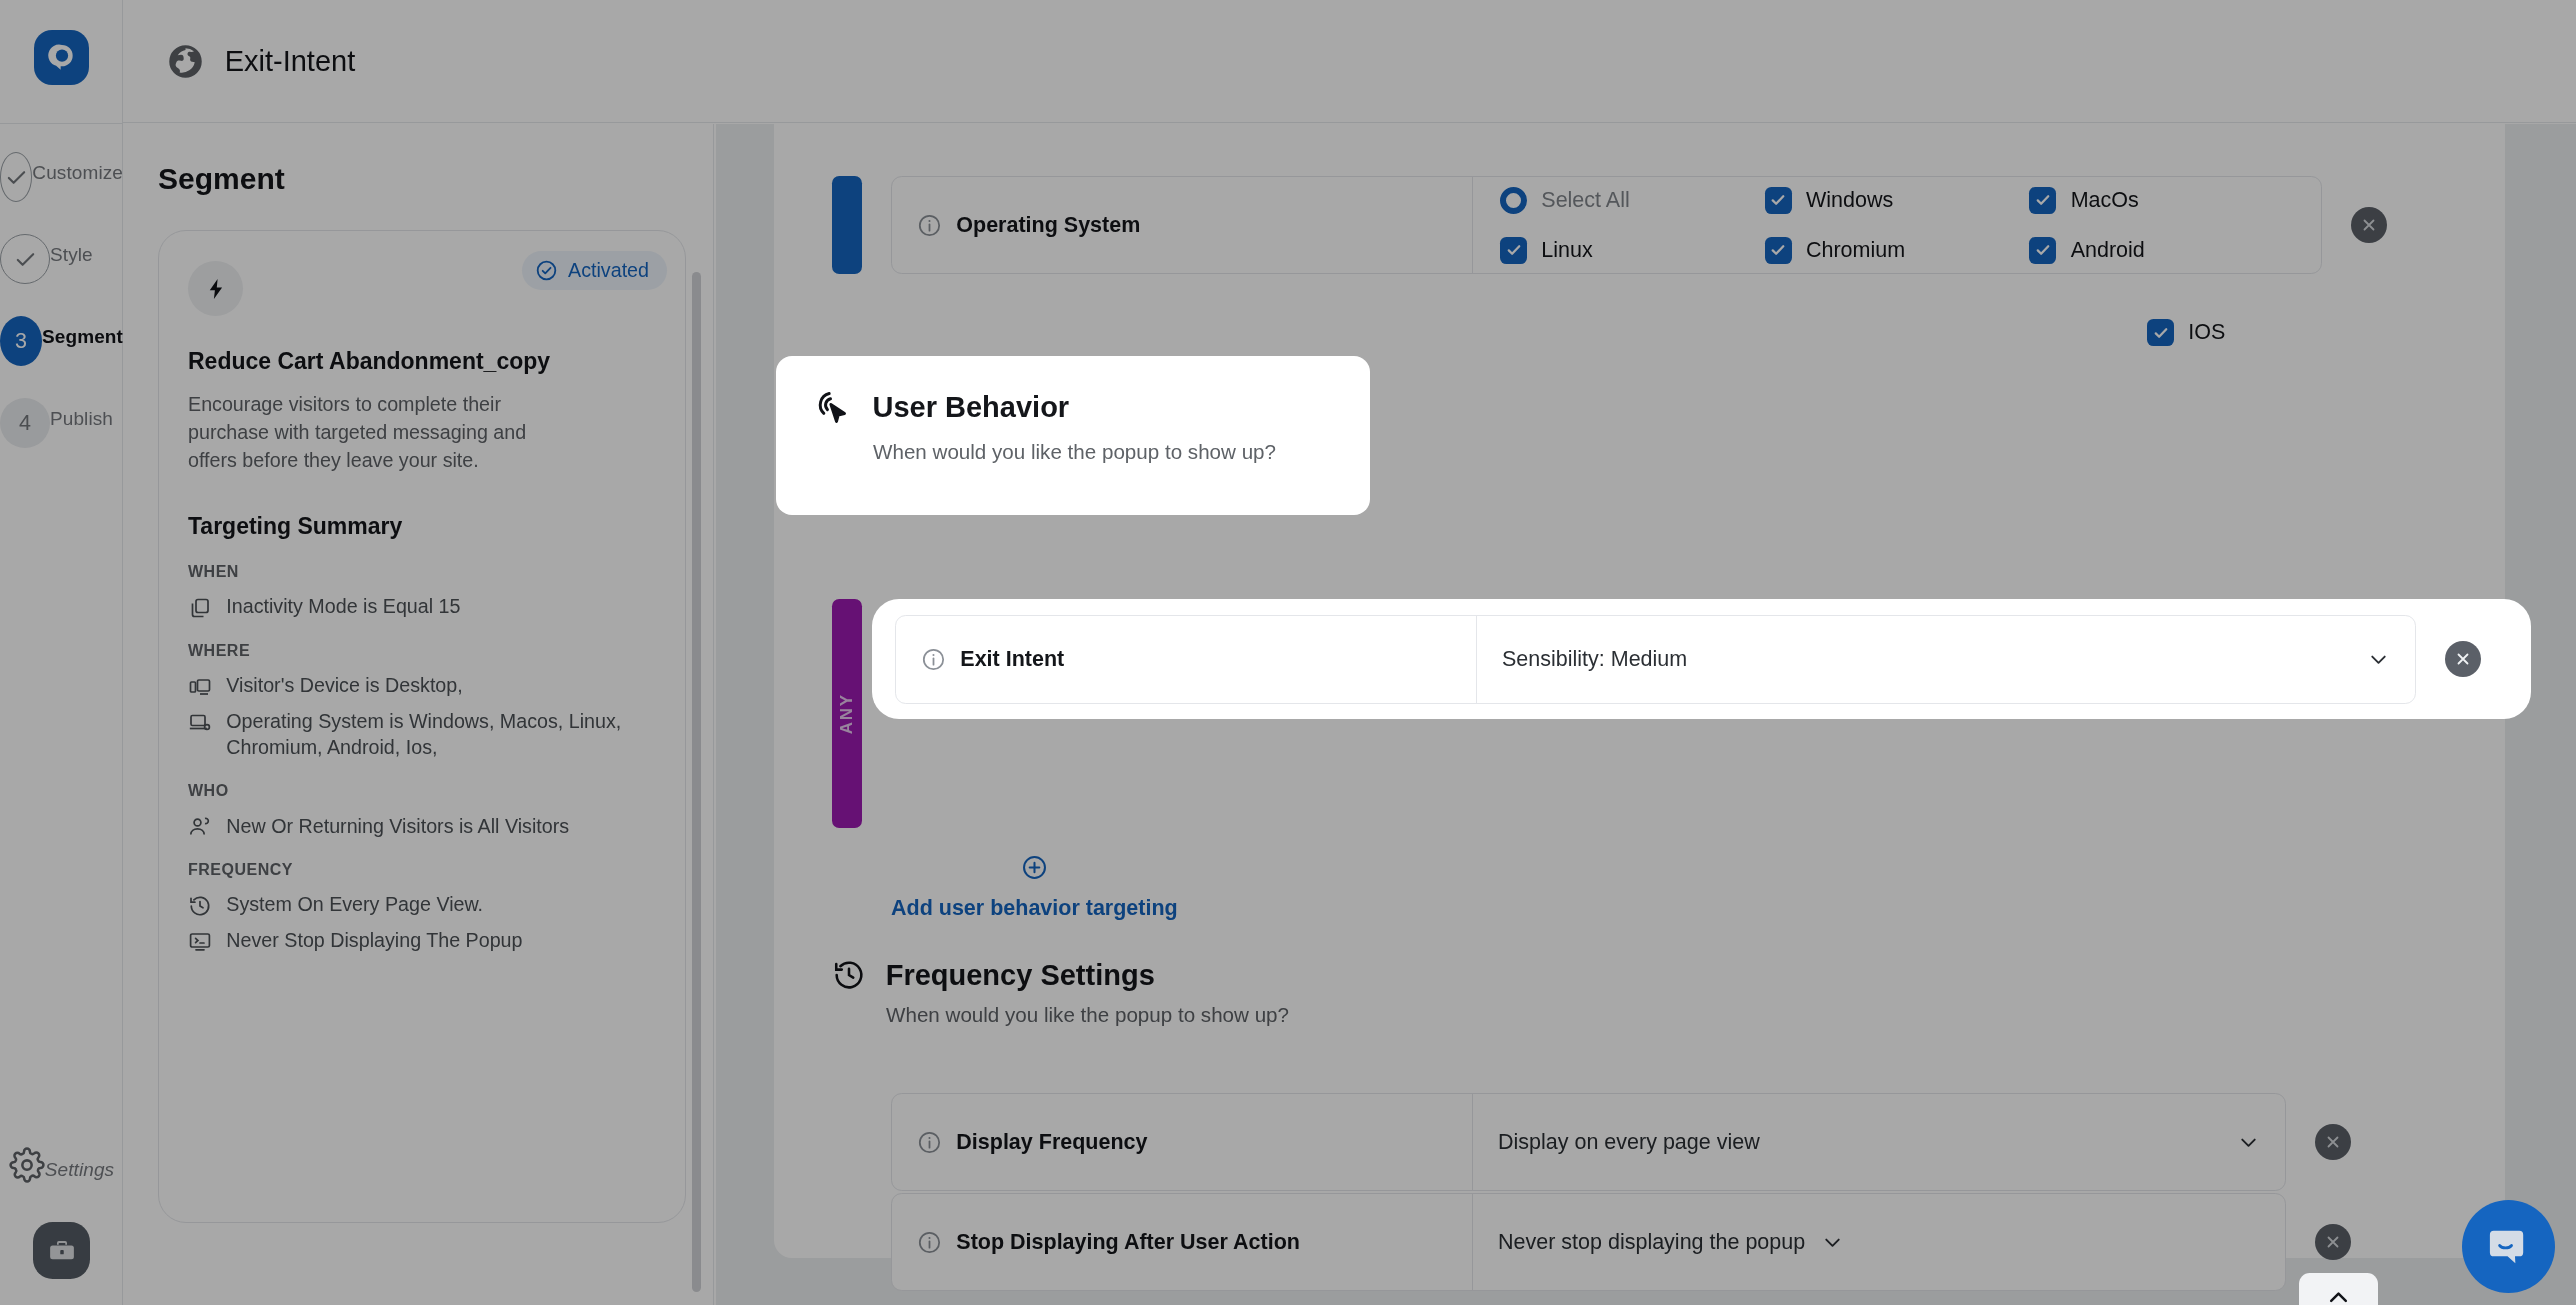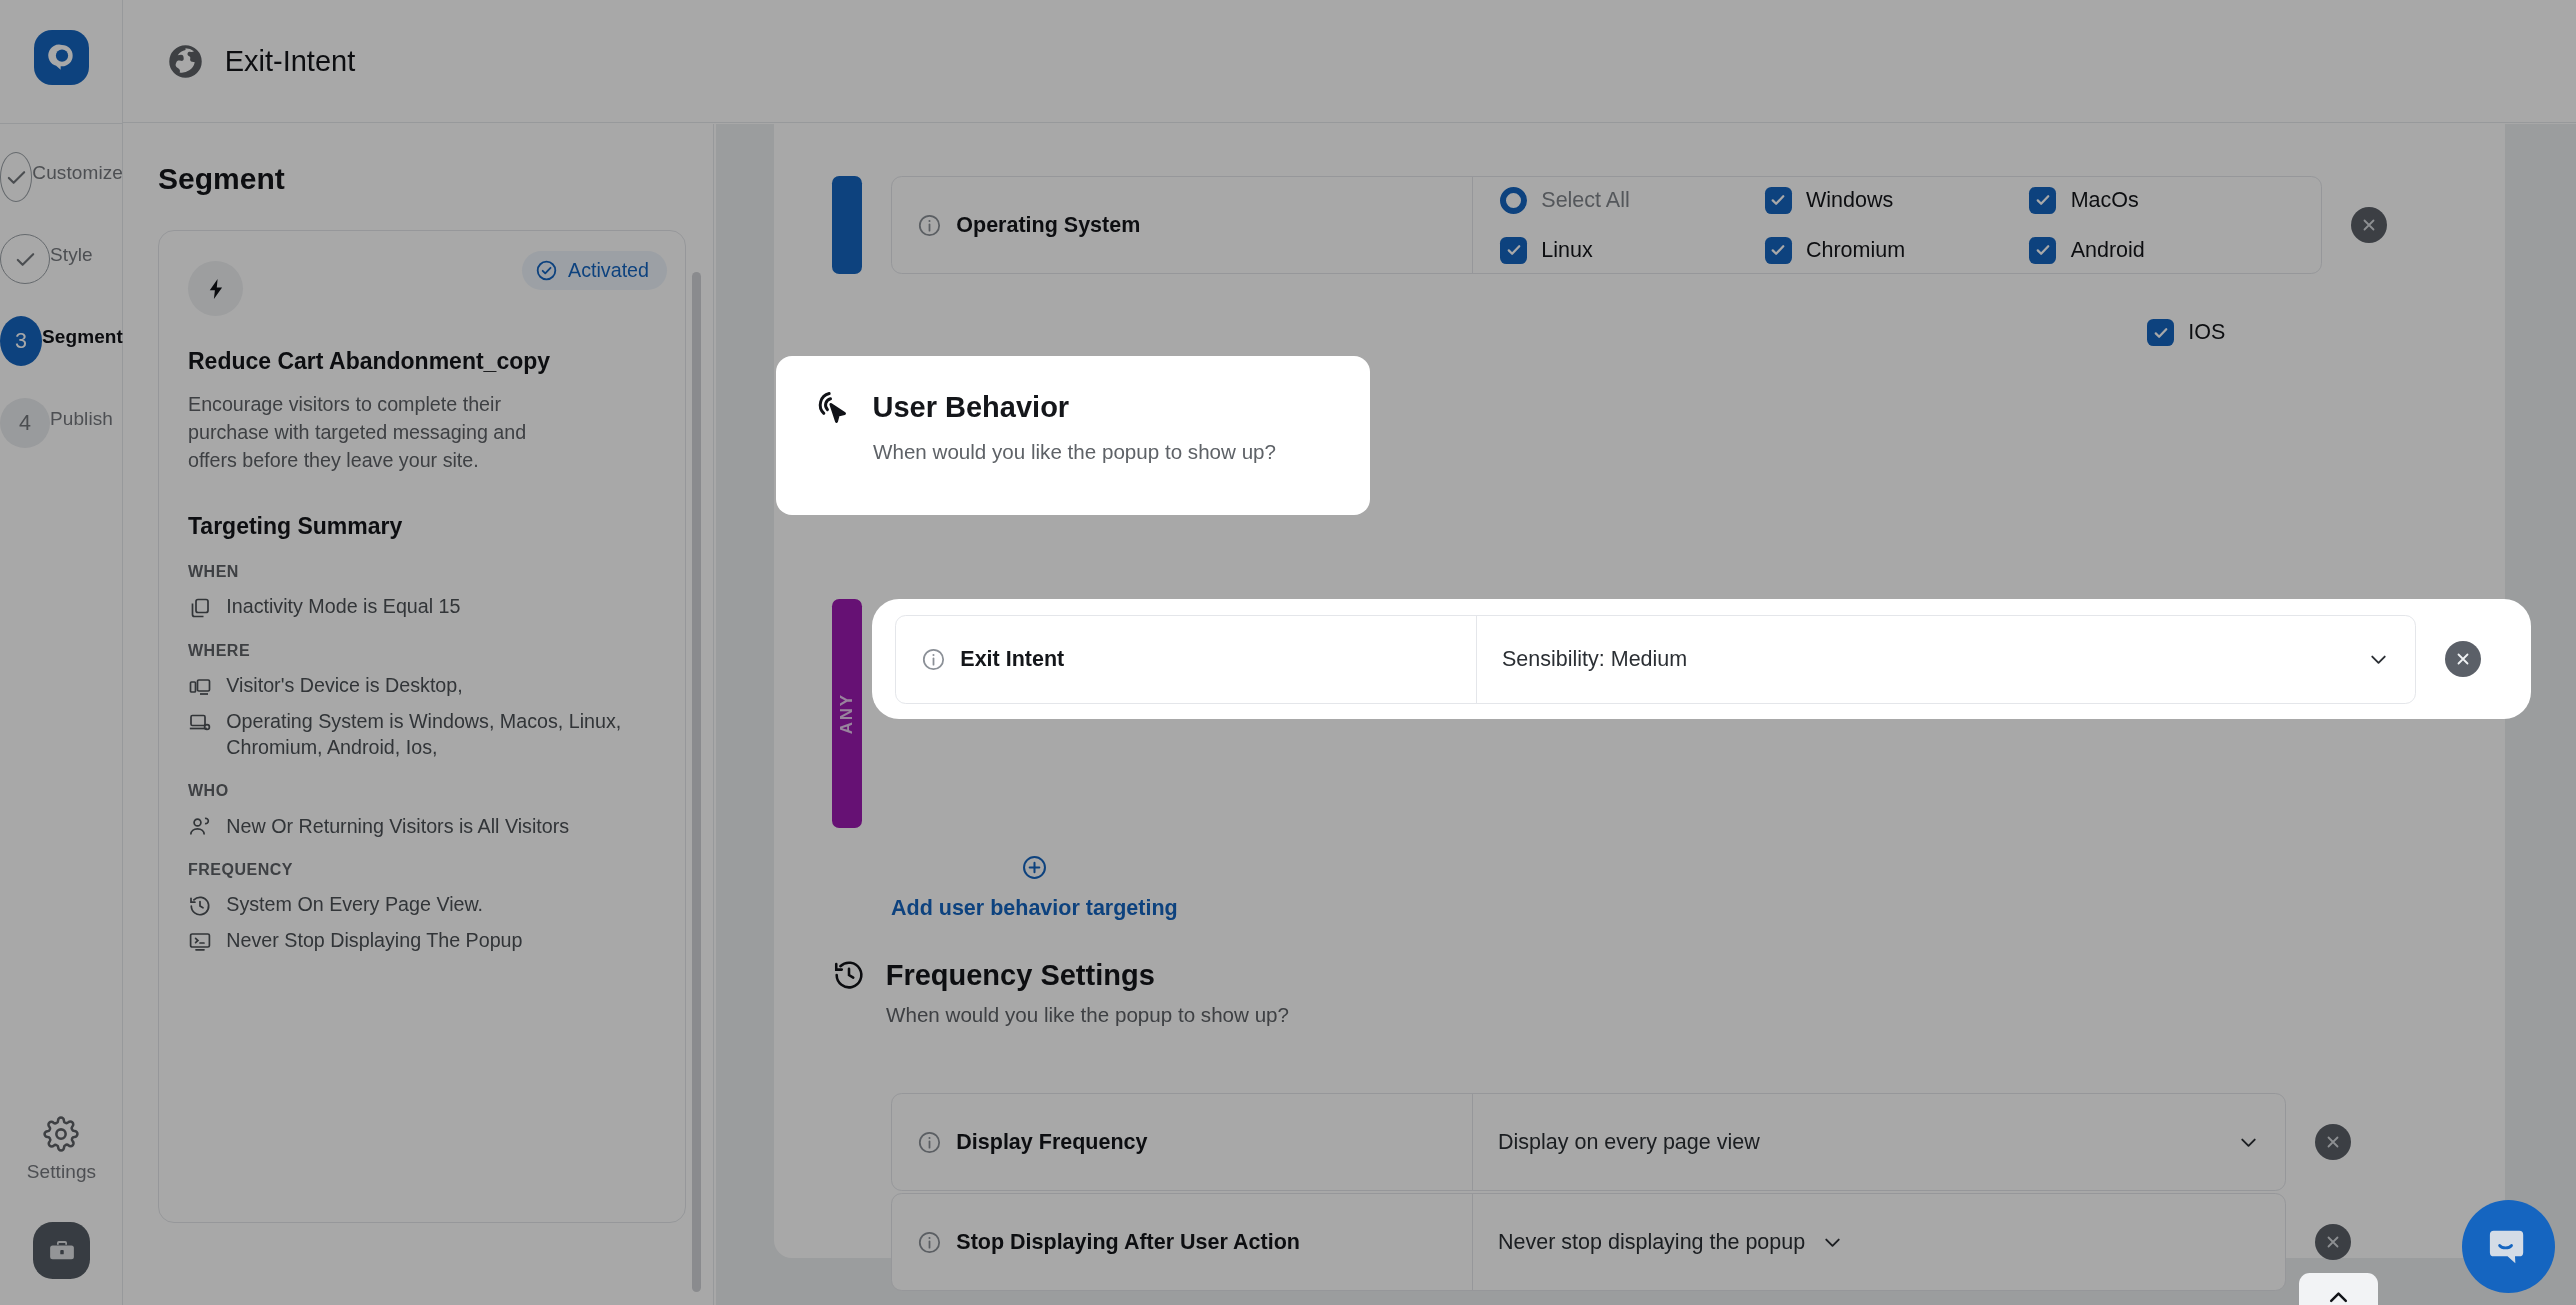--- a/index.html
+++ b/index.html
@@ -62,21 +62,21 @@
   .step-bubble.todo { background: #e9ebee; color: #73777c; }
   .step-label {
     margin-top: 9.8px; font-size: 19px; color: #76797e; letter-spacing: 0.1px;
   }
   .step.is-active .step-label { color: #111318; font-weight: 700; }
 
   .rail-bottom {
     position: absolute; left: 0; bottom: 27px; width: 123px;
     display: flex; flex-direction: column; align-items: center;
   }
-  .rail-settings { display: flex; flex-direction: column; align-items: center; cursor: pointer; }
+  .rail-settings { display: flex; align-items: center; cursor: pointer; font-style: italic; }
   .rail-settings svg { width: 36px; height: 36px; }
   .rail-settings .step-label { margin-top: 9px; }
   .rail-briefcase {
     margin-top: 39px;
     width: 57px; height: 57px; border-radius: 19.7px;
     background: #545c64;
     display: flex; align-items: center; justify-content: center;
     cursor: pointer;
   }
   .rail-briefcase svg { width: 30px; height: 30px; }
@@ -104,21 +104,21 @@
     overflow: hidden;
   }
   .panel-title {
     margin: 38px 0 0 34px;
     font-size: 30px; font-weight: 700; color: #14161a;
   }
   .summary-card {
     position: relative;
     margin: 34px 27px 0 34px;
     border: 0.9px solid #e4e6ea;
-    border-radius: 16px;
+    border-radius: 28px;
     padding: 30px 29px 30px 29px;
     height: 993px;
   }
   .activated-badge {
     position: absolute; right: 18px; top: 19.7px;
     display: flex; align-items: center; gap: 9.8px;
     background: #edf3fb; color: #1565c0;
     border-radius: 19.7px;
     padding: 8px 18px 8px 13.4px;
     font-size: 19.7px; font-weight: 500;

